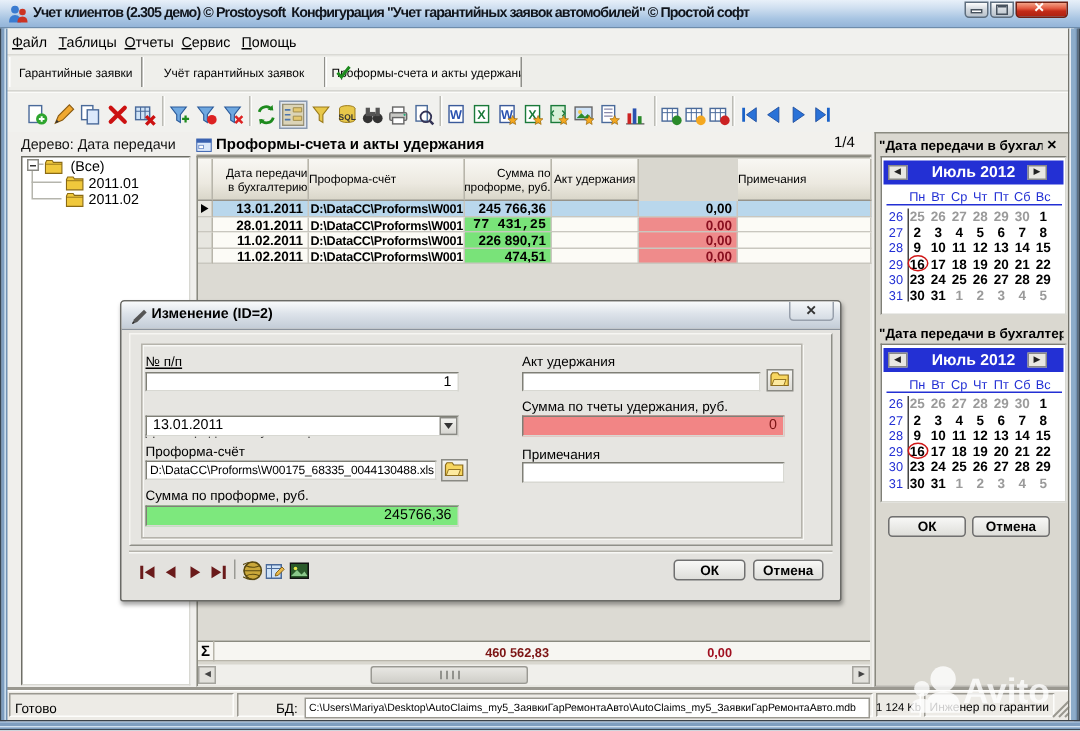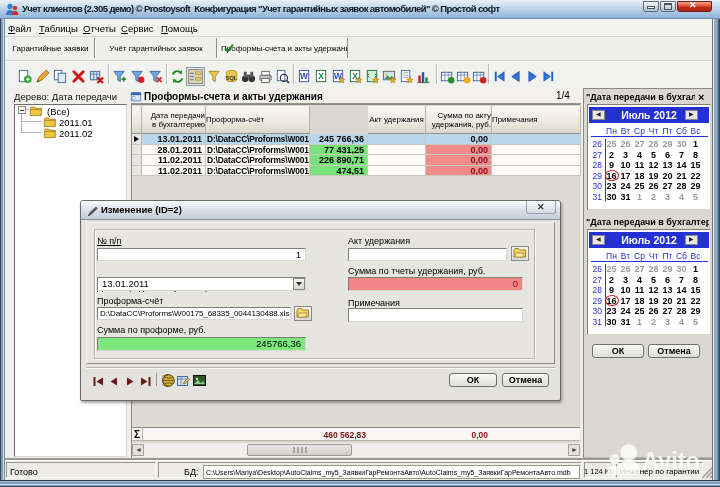--- a/index.html
+++ b/index.html
@@ -210,35 +210,35 @@
     <div class="ab" style="left:59px;top:117px;white-space:nowrap;font-size:9.5px;color:#000;">2011.01</div>
     <svg class="ab" style="left:43px;top:126.5px;" width="14" height="13" viewBox="0 0 16 16">
       <path d="M1 4.5 l1-2 h4.5 l1 1.5 h7 v9 h-13.5z" fill="#f0c83c" stroke="#8a6a14" stroke-width="0.9"></path>
       <path d="M1 5.5h13.5" stroke="#8a6a14" stroke-width="0.7"></path>
     </svg>
     <div class="ab" style="left:59px;top:128px;white-space:nowrap;font-size:9.5px;color:#000;">2011.02</div>
     <div class="ab" style="left:131px;top:104px;width:450px;height:354px;background:#d9d7cf;border:1px solid;border-color:#8a8a80 #e8e8e2 #e8e8e2 #8a8a80;"></div>
     <div class="ab" style="left:131.5px;top:106px;width:10.5px;height:28px;background:linear-gradient(#f8f7f3,#ece9e0 60%,#d9d6c9);border-right:1px solid #b8b5aa;border-bottom:1px solid #96938a;font-size:7.9px;line-height:9px;display:flex;align-items:center;justify-content:center;text-align:center;padding:2px 0px;white-space:nowrap;overflow:hidden;"></div>
     <div class="ab" style="left:142px;top:106px;width:64px;height:28px;background:linear-gradient(#f8f7f3,#ece9e0 60%,#d9d6c9);border-right:1px solid #b8b5aa;border-bottom:1px solid #96938a;font-size:7.9px;line-height:9px;display:flex;align-items:center;justify-content:flex-end;text-align:right;padding:2px 0px;white-space:nowrap;overflow:hidden;">Дата передачи<br>в бухгалтерию</div>
     <div class="ab" style="left:206px;top:106px;width:104px;height:28px;background:linear-gradient(#f8f7f3,#ece9e0 60%,#d9d6c9);border-right:1px solid #b8b5aa;border-bottom:1px solid #96938a;font-size:7.9px;line-height:9px;display:flex;align-items:center;justify-content:flex-start;text-align:left;padding:2px 0px;white-space:nowrap;overflow:hidden;">Проформа-счёт</div>
+    <div class="ab" style="left:310px;top:106px;width:58px;height:28px;background:linear-gradient(#f8f7f3,#ece9e0 60%,#d9d6c9);border-right:1px solid #b8b5aa;border-bottom:1px solid #96938a;font-size:7.9px;line-height:9px;display:flex;align-items:center;justify-content:flex-end;text-align:right;padding:2px 0px;white-space:nowrap;overflow:hidden;">Сумма по<br>проформе, руб.</div>
     <div class="ab" style="left:368px;top:106px;width:58px;height:28px;background:linear-gradient(#f8f7f3,#ece9e0 60%,#d9d6c9);border-right:1px solid #b8b5aa;border-bottom:1px solid #96938a;font-size:7.9px;line-height:9px;display:flex;align-items:center;justify-content:center;text-align:center;padding:2px 0px;white-space:nowrap;overflow:hidden;">Акт удержания</div>
-    <div class="ab" style="left:426px;top:106px;width:66px;height:28px;background:linear-gradient(#f8f7f3,#ece9e0 60%,#d9d6c9);border-right:1px solid #b8b5aa;border-bottom:1px solid #96938a;font-size:7.9px;line-height:9px;display:flex;align-items:center;justify-content:flex-end;text-align:right;padding:2px 0px;white-space:nowrap;overflow:hidden;">Сумма по акту<br>удержания, руб.</div>
     <div class="ab" style="left:492px;top:106px;width:88.5px;height:28px;background:linear-gradient(#f8f7f3,#ece9e0 60%,#d9d6c9);border-right:1px solid #b8b5aa;border-bottom:1px solid #96938a;font-size:7.9px;line-height:9px;display:flex;align-items:center;justify-content:flex-start;text-align:left;padding:2px 0px;white-space:nowrap;overflow:hidden;">Примечания</div>
     <div class="ab" style="left:131.5px;top:134px;width:10.5px;height:10.5px;background:#e7e6e0;border-right:1px solid #b8b5aa;border-bottom:1px solid #c9c7bf;"></div>
     <div class="ab" style="left:133.5px;top:136px;width:0;height:0;border-left:5px solid #000;border-top:3.2px solid transparent;border-bottom:3.2px solid transparent;"></div>
     <div class="ab" style="left:142px;top:134px;width:64px;height:10.5px;background:#b9d7ec;border-right:1px solid #c9c7bf;border-bottom:1px solid #c9c7bf;font-size:9px;font-weight:bold;color:#000;text-align:right;padding:0 3px;letter-spacing:0px;line-height:10.5px;white-space:nowrap;overflow:hidden;">13.01.2011</div>
     <div class="ab" style="left:206px;top:134px;width:104px;height:10.5px;background:#b9d7ec;border-right:1px solid #c9c7bf;border-bottom:1px solid #c9c7bf;font-size:8.4px;font-weight:bold;color:#000;text-align:left;padding:0 1px;letter-spacing:-0.15px;line-height:10.5px;white-space:nowrap;overflow:hidden;">D:\DataCC\Proforms\W001</div>
     <div class="ab" style="left:310px;top:134px;width:58px;height:10.5px;background:#b9d7ec;border-right:1px solid #c9c7bf;border-bottom:1px solid #c9c7bf;font-size:9px;font-weight:bold;color:#000;text-align:right;padding:0 3px;letter-spacing:0px;line-height:10.5px;white-space:nowrap;overflow:hidden;">245 766,36</div>
     <div class="ab" style="left:368px;top:134px;width:58px;height:10.5px;background:#b9d7ec;border-right:1px solid #c9c7bf;border-bottom:1px solid #c9c7bf;font-size:9px;font-weight:bold;color:#000;text-align:left;padding:0 3px;letter-spacing:0px;line-height:10.5px;white-space:nowrap;overflow:hidden;"></div>
     <div class="ab" style="left:426px;top:134px;width:66px;height:10.5px;background:#b9d7ec;border-right:1px solid #c9c7bf;border-bottom:1px solid #c9c7bf;font-size:9px;font-weight:bold;color:#000;text-align:right;padding:0 3px;letter-spacing:0px;line-height:10.5px;white-space:nowrap;overflow:hidden;">0,00</div>
     <div class="ab" style="left:492px;top:134px;width:88.5px;height:10.5px;background:#b9d7ec;border-right:1px solid #c9c7bf;border-bottom:1px solid #c9c7bf;font-size:9px;font-weight:bold;color:#000;text-align:left;padding:0 3px;letter-spacing:0px;line-height:10.5px;white-space:nowrap;overflow:hidden;"></div>
     <div class="ab" style="left:131.5px;top:144.5px;width:10.5px;height:10.5px;background:#e7e6e0;border-right:1px solid #b8b5aa;border-bottom:1px solid #c9c7bf;"></div>
     <div class="ab" style="left:142px;top:144.5px;width:64px;height:10.5px;background:#fcfbf6;border-right:1px solid #c9c7bf;border-bottom:1px solid #c9c7bf;font-size:9px;font-weight:bold;color:#000;text-align:right;padding:0 3px;letter-spacing:0px;line-height:10.5px;white-space:nowrap;overflow:hidden;">28.01.2011</div>
     <div class="ab" style="left:206px;top:144.5px;width:104px;height:10.5px;background:#fcfbf6;border-right:1px solid #c9c7bf;border-bottom:1px solid #c9c7bf;font-size:8.4px;font-weight:bold;color:#000;text-align:left;padding:0 1px;letter-spacing:-0.15px;line-height:10.5px;white-space:nowrap;overflow:hidden;">D:\DataCC\Proforms\W001</div>
-    <div class="ab" style="left:310px;top:144.5px;width:58px;height:10.5px;background:#79e379;border-right:1px solid #c9c7bf;border-bottom:1px solid #c9c7bf;font-size:9px;font-weight:bold;color:#000;text-align:right;padding:0 3px;letter-spacing:0px;line-height:10.5px;white-space:nowrap;overflow:hidden;">77 431,25</div>
+    <div class="ab" style="left:310px;top:144.5px;width:58px;height:10.5px;background:#79e379;border-right:1px solid #c9c7bf;border-bottom:1px solid #c9c7bf;font-size:9px;font-weight:bold;color:#000;text-align:right;padding:0 3px;letter-spacing:0px;line-height:10.5px;white-space:nowrap;overflow:hidden;font-family:Liberation Mono, monospace;">77 431,25</div>
     <div class="ab" style="left:368px;top:144.5px;width:58px;height:10.5px;background:#fcfbf6;border-right:1px solid #c9c7bf;border-bottom:1px solid #c9c7bf;font-size:9px;font-weight:bold;color:#000;text-align:left;padding:0 3px;letter-spacing:0px;line-height:10.5px;white-space:nowrap;overflow:hidden;"></div>
     <div class="ab" style="left:426px;top:144.5px;width:66px;height:10.5px;background:#ef8b8b;border-right:1px solid #c9c7bf;border-bottom:1px solid #c9c7bf;font-size:9px;font-weight:bold;color:#8a1020;text-align:right;padding:0 3px;letter-spacing:0px;line-height:10.5px;white-space:nowrap;overflow:hidden;">0,00</div>
     <div class="ab" style="left:492px;top:144.5px;width:88.5px;height:10.5px;background:#fcfbf6;border-right:1px solid #c9c7bf;border-bottom:1px solid #c9c7bf;font-size:9px;font-weight:bold;color:#000;text-align:left;padding:0 3px;letter-spacing:0px;line-height:10.5px;white-space:nowrap;overflow:hidden;"></div>
     <div class="ab" style="left:131.5px;top:155px;width:10.5px;height:10.5px;background:#e7e6e0;border-right:1px solid #b8b5aa;border-bottom:1px solid #c9c7bf;"></div>
     <div class="ab" style="left:142px;top:155px;width:64px;height:10.5px;background:#fcfbf6;border-right:1px solid #c9c7bf;border-bottom:1px solid #c9c7bf;font-size:9px;font-weight:bold;color:#000;text-align:right;padding:0 3px;letter-spacing:0px;line-height:10.5px;white-space:nowrap;overflow:hidden;">11.02.2011</div>
     <div class="ab" style="left:206px;top:155px;width:104px;height:10.5px;background:#fcfbf6;border-right:1px solid #c9c7bf;border-bottom:1px solid #c9c7bf;font-size:8.4px;font-weight:bold;color:#000;text-align:left;padding:0 1px;letter-spacing:-0.15px;line-height:10.5px;white-space:nowrap;overflow:hidden;">D:\DataCC\Proforms\W001</div>
     <div class="ab" style="left:310px;top:155px;width:58px;height:10.5px;background:#79e379;border-right:1px solid #c9c7bf;border-bottom:1px solid #c9c7bf;font-size:9px;font-weight:bold;color:#000;text-align:right;padding:0 3px;letter-spacing:0px;line-height:10.5px;white-space:nowrap;overflow:hidden;">226 890,71</div>
     <div class="ab" style="left:368px;top:155px;width:58px;height:10.5px;background:#fcfbf6;border-right:1px solid #c9c7bf;border-bottom:1px solid #c9c7bf;font-size:9px;font-weight:bold;color:#000;text-align:left;padding:0 3px;letter-spacing:0px;line-height:10.5px;white-space:nowrap;overflow:hidden;"></div>
     <div class="ab" style="left:426px;top:155px;width:66px;height:10.5px;background:#ef8b8b;border-right:1px solid #c9c7bf;border-bottom:1px solid #c9c7bf;font-size:9px;font-weight:bold;color:#8a1020;text-align:right;padding:0 3px;letter-spacing:0px;line-height:10.5px;white-space:nowrap;overflow:hidden;">0,00</div>
     <div class="ab" style="left:492px;top:155px;width:88.5px;height:10.5px;background:#fcfbf6;border-right:1px solid #c9c7bf;border-bottom:1px solid #c9c7bf;font-size:9px;font-weight:bold;color:#000;text-align:left;padding:0 3px;letter-spacing:0px;line-height:10.5px;white-space:nowrap;overflow:hidden;"></div>

